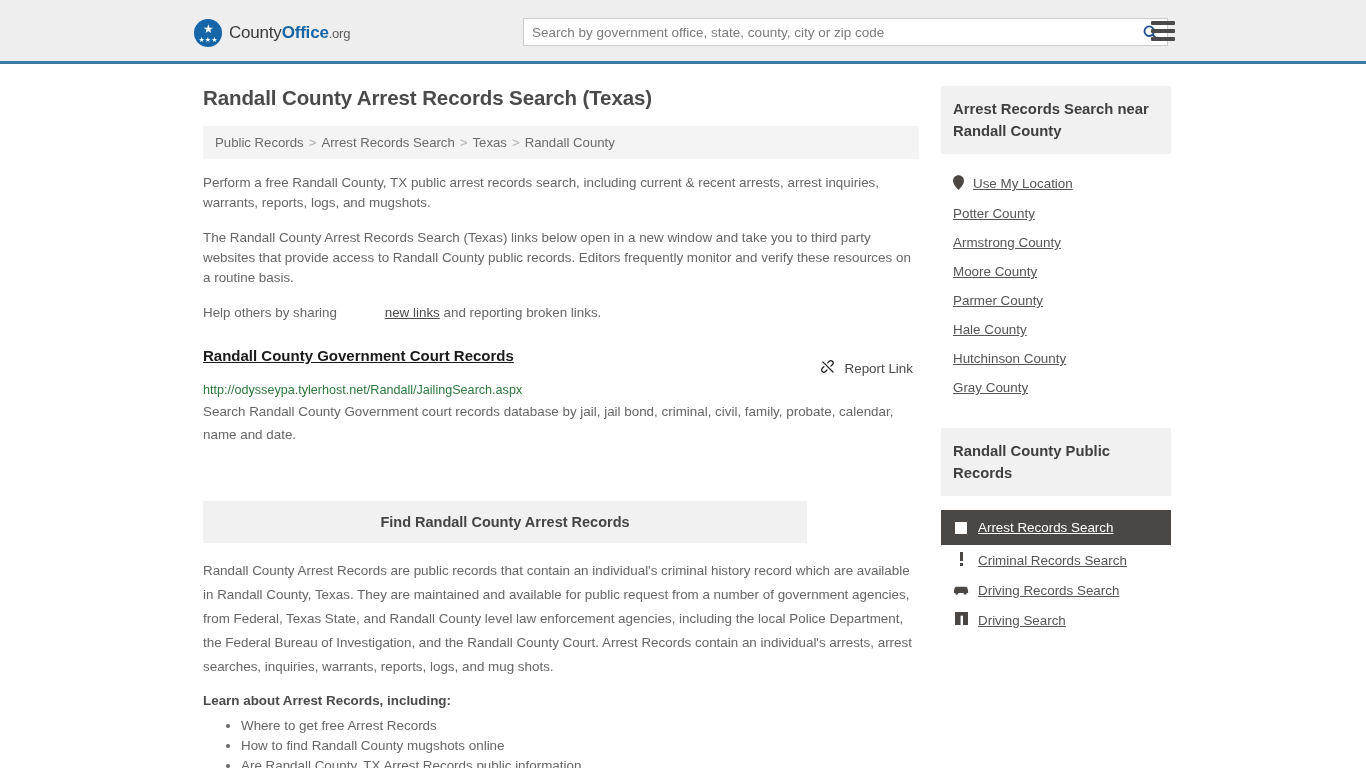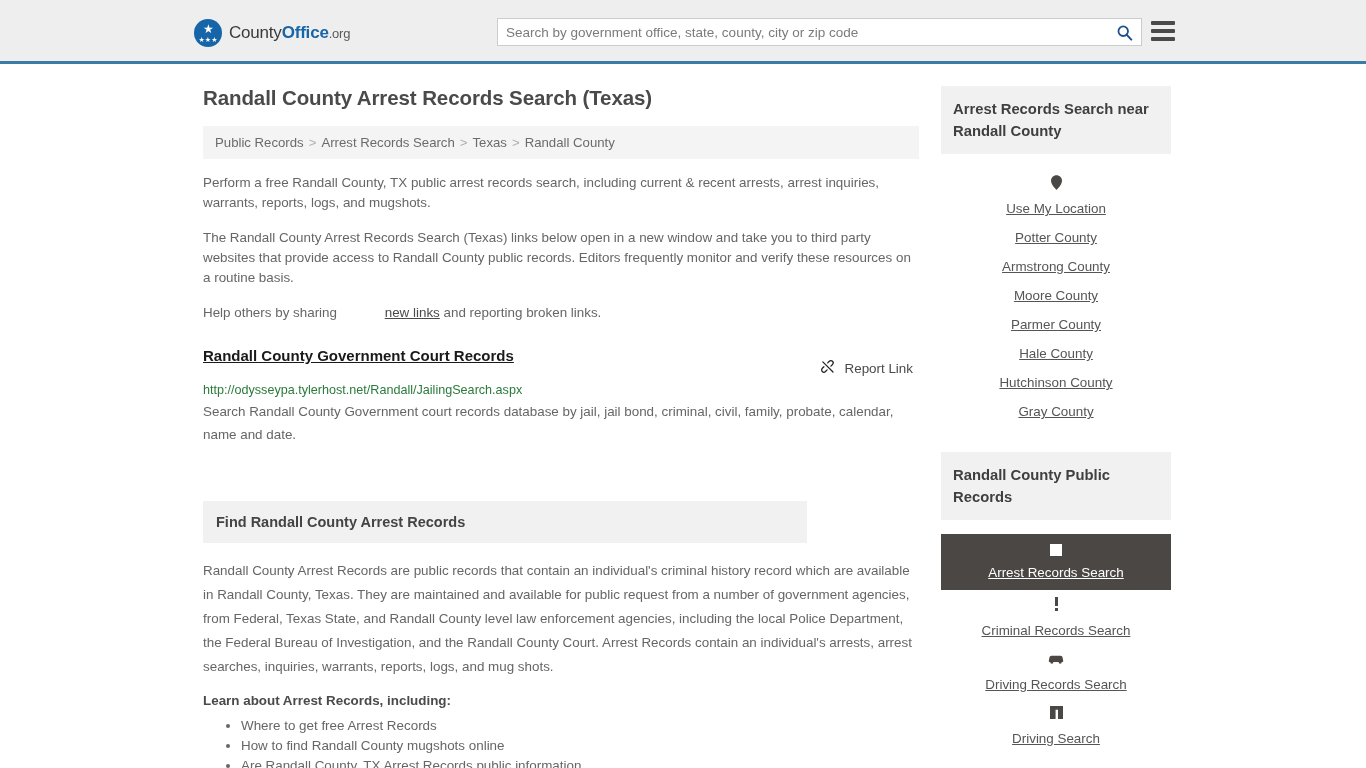--- a/index.html
+++ b/index.html
@@ -60,21 +60,21 @@
     color: #3a3a3a;
     letter-spacing: -0.2px;
     white-space: nowrap;
   }
   .logo-text .b { color: #1565a8; font-weight: bold; }
   .logo-text .w { font-weight: normal; }
   .logo-text .tld { font-size: 13px; color: #5a5a5a; }
 
   .search-wrap {
     position: absolute;
-    left: 497px;
+    left: 523px;
     top: 18px;
     width: 645px;
     height: 28px;
     background: #ffffff;
     border: 1px solid #cccccc;
     display: flex;
     align-items: center;
   }
   .search-input {
     flex: 1 1 auto;
@@ -192,20 +192,21 @@
 
   
   .section-head {
     background: #f1f1f1;
     padding: 13px 13px;
     font-size: 14.5px;
     font-weight: bold;
     color: #444444;
     margin: 55px 0 0 8px;
     width: 604px;
+    text-align: center;
   }
   .section-body { margin: 16px 0 0 8px; width: 710px; }
   .section-body p {
     font-size: 13.4px;
     line-height: 24px;
     color: #666666;
     margin: 0 0 14px 0;
   }
   .learn-title {
     font-size: 13.4px;
@@ -234,21 +235,20 @@
     color: #3f3f3f;
     line-height: 22px;
   }
   .side-list { padding: 14px 0 0 0; }
   .side-item {
     display: flex;
     align-items: center;
     gap: 9px;
     padding: 7px 12px;
     font-size: 13.4px;
-    flex-direction: column;
   }
   .side-item a {
     color: #555555;
     text-decoration: underline;
   }
   .side-item.active {
     background: #4a4745;
     padding: 10px 12px;
   }
   .side-item.active a { color: #ffffff; }

